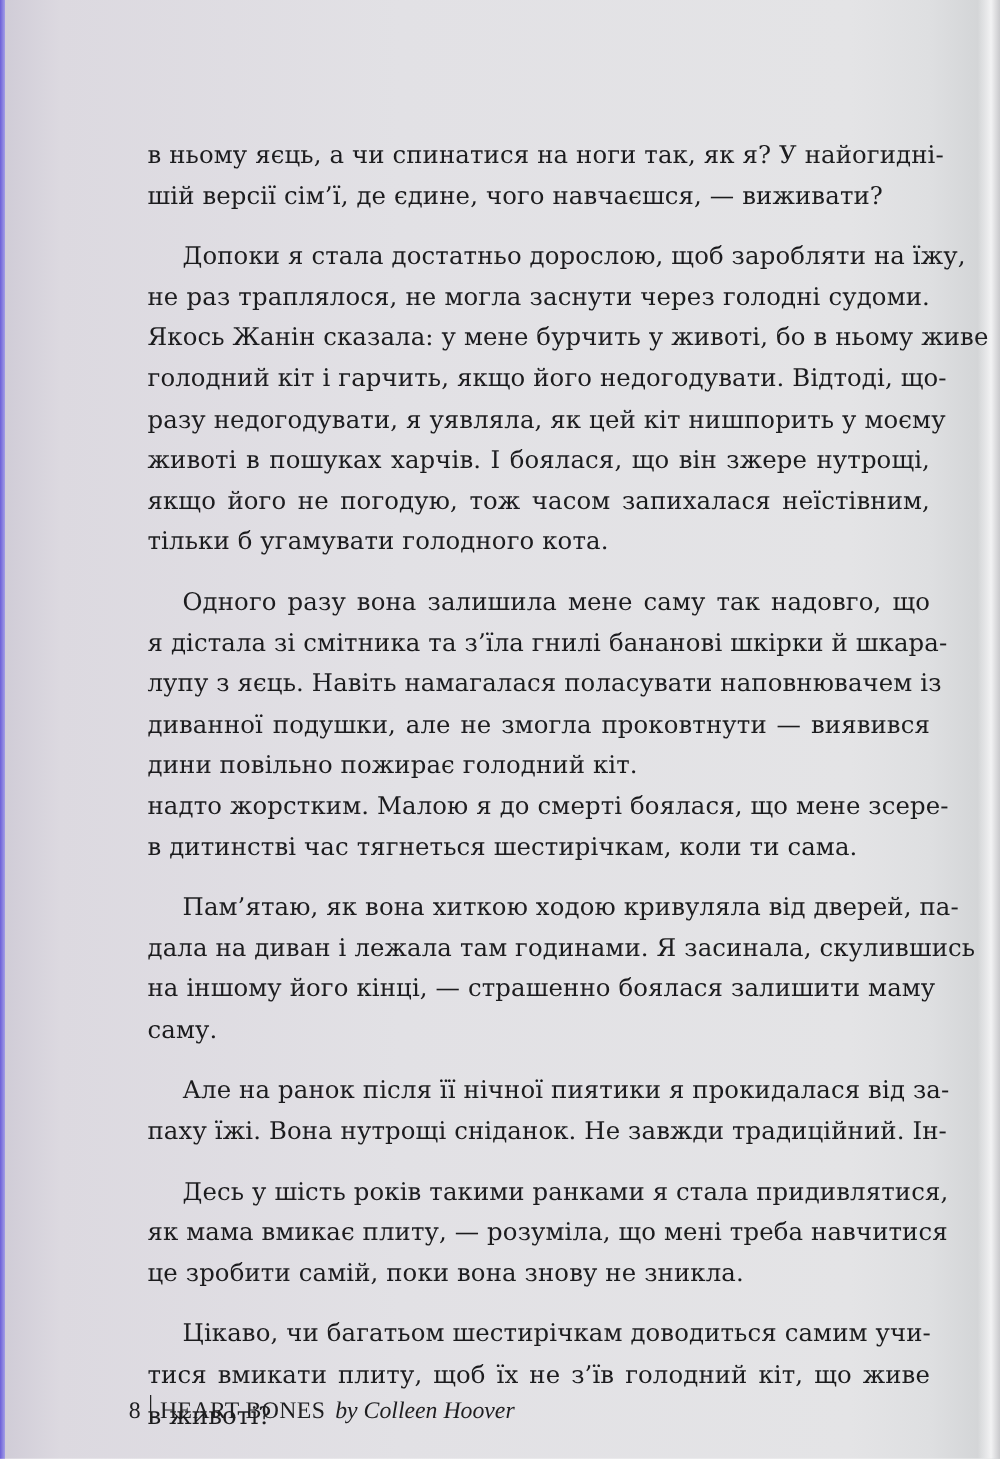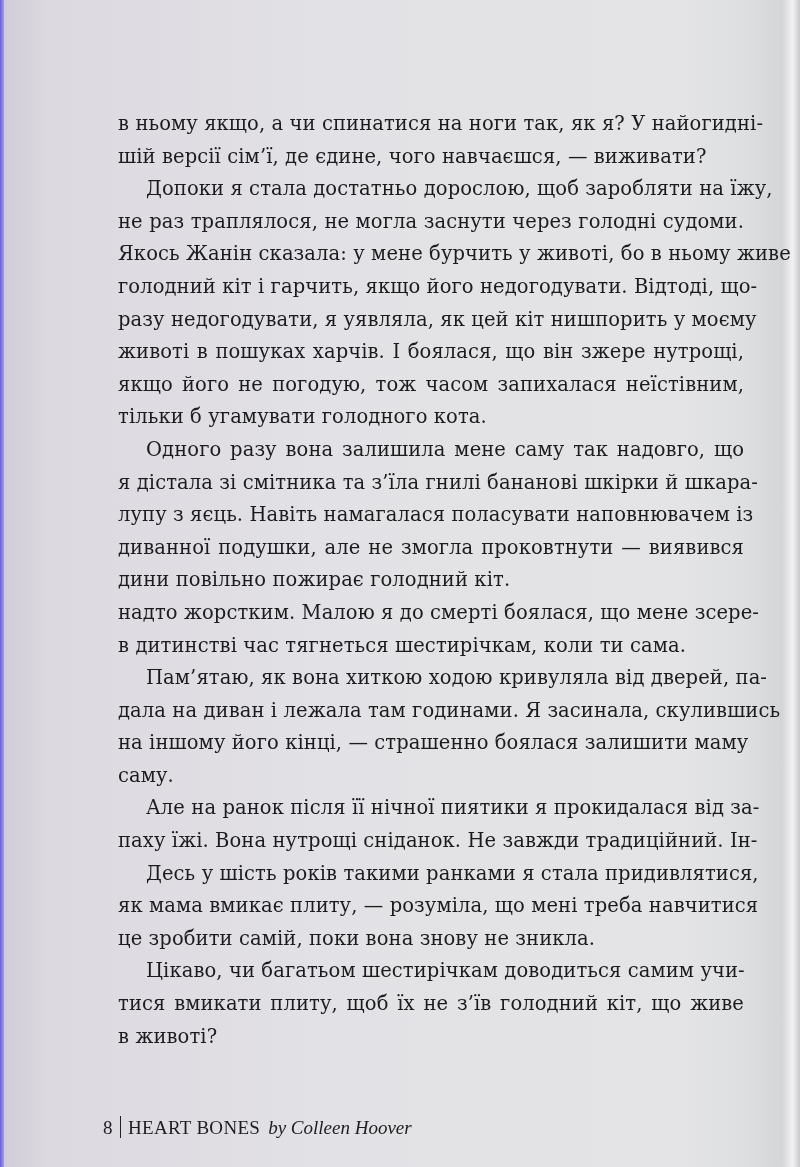--- a/index.html
+++ b/index.html
@@ -21,39 +21,39 @@
     .text-block {
       position: absolute; left: 118px; top: 108px; width: 626px;
     }
     .line {
       display: block; height: 32.6px; line-height: 32.6px;
       font-size: 19.5px; white-space: nowrap;
       text-align: justify; text-align-last: justify;
       letter-spacing: 0.1px;
     }
     .line.last { text-align-last: left; }
-    .line.indent { padding-left: 28px; }
+    .line.indent { padding-left: 28px; margin-top: 16px; }
     .footer {
       position: absolute; left: 103px; top: 1092px;
       font-size: 19px; white-space: nowrap; color: #1e1e20;
       font-family: "Liberation Serif", "DejaVu Serif", serif;
       margin-top: 24px;
     }
     .footer .sep { display: inline-block; width: 1.5px; height: 22px; background: #222; vertical-align: -4px; margin: 0 7px; }
     .footer .title { letter-spacing: 0.3px; }
     .footer .byline { font-style: italic; margin-left: 8px; }
   </style>
 </head>
 <body>
 
 <div class="edge-left"></div>
 <div class="edge-right"></div>
 
 <div class="text-block">
-  <span class="line">в ньому якщо, а чи спинатися на ноги так, як я? У найогидні-</span>
+  <span class="line">в ньому яєць, а чи спинатися на ноги так, як я? У найогидні-</span>
   <span class="line last">шій версії сім’ї, де єдине, чого навчаєшся, — виживати?</span>
   <span class="line indent">Допоки я стала достатньо дорослою, щоб заробляти на їжу,</span>
   <span class="line">не раз траплялося, не могла заснути через голодні судоми.</span>
   <span class="line">Якось Жанін сказала: у мене бурчить у животі, бо в ньому живе</span>
   <span class="line">голодний кіт і гарчить, якщо його недогодувати. Відтоді, що-</span>
   <span class="line">разу недогодувати, я уявляла, як цей кіт нишпорить у моєму</span>
   <span class="line">животі в пошуках харчів. І боялася, що він зжере нутрощі,</span>
   <span class="line">якщо його не погодую, тож часом запихалася неїстівним,</span>
   <span class="line last">тільки б угамувати голодного кота.</span>
   <span class="line indent">Одного разу вона залишила мене саму так надовго, що</span>

